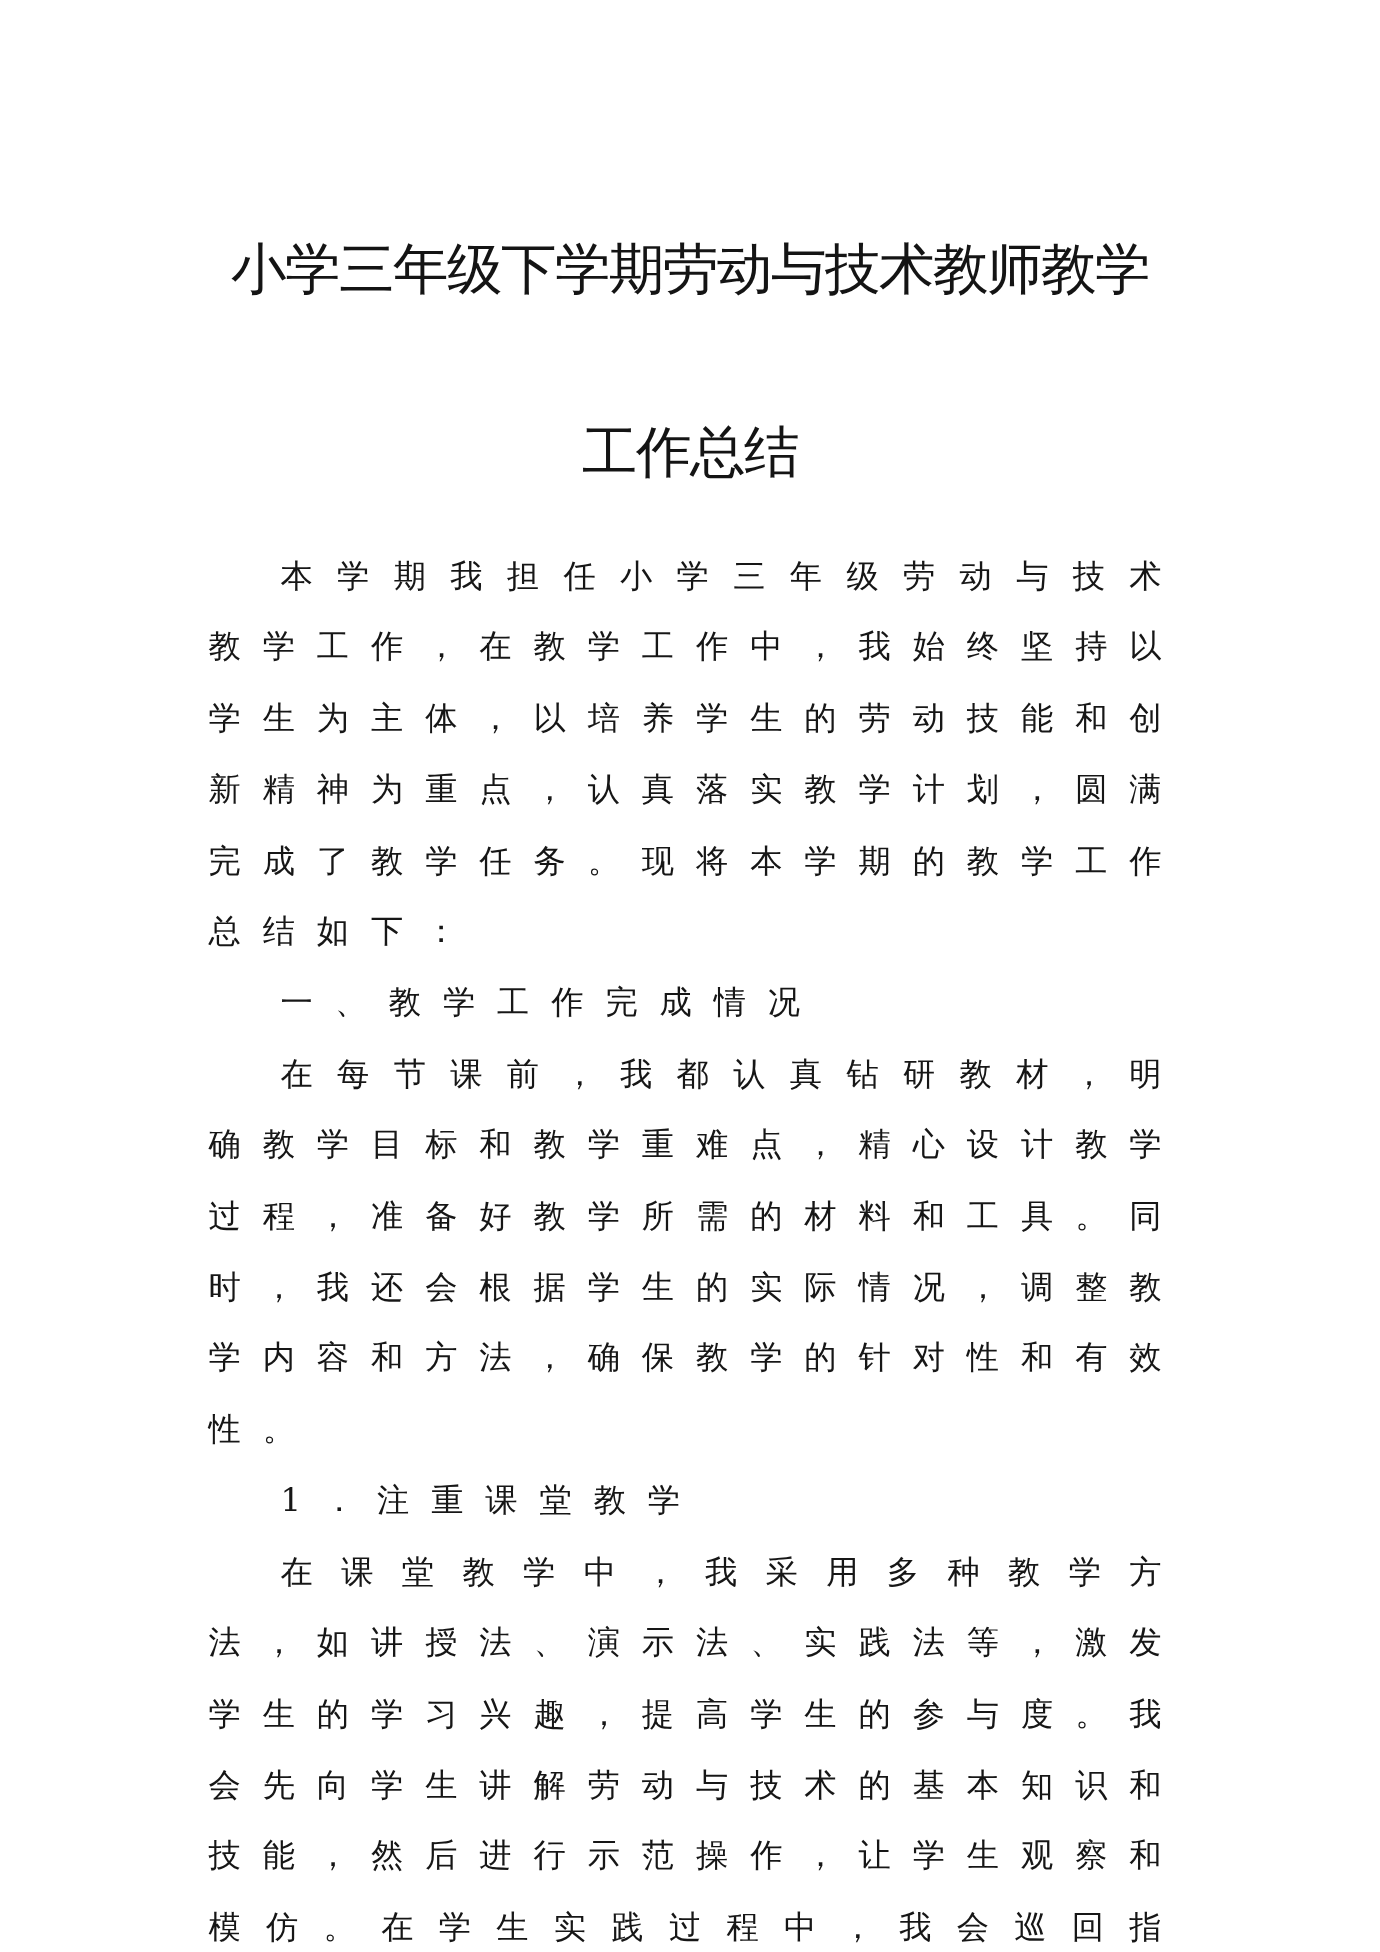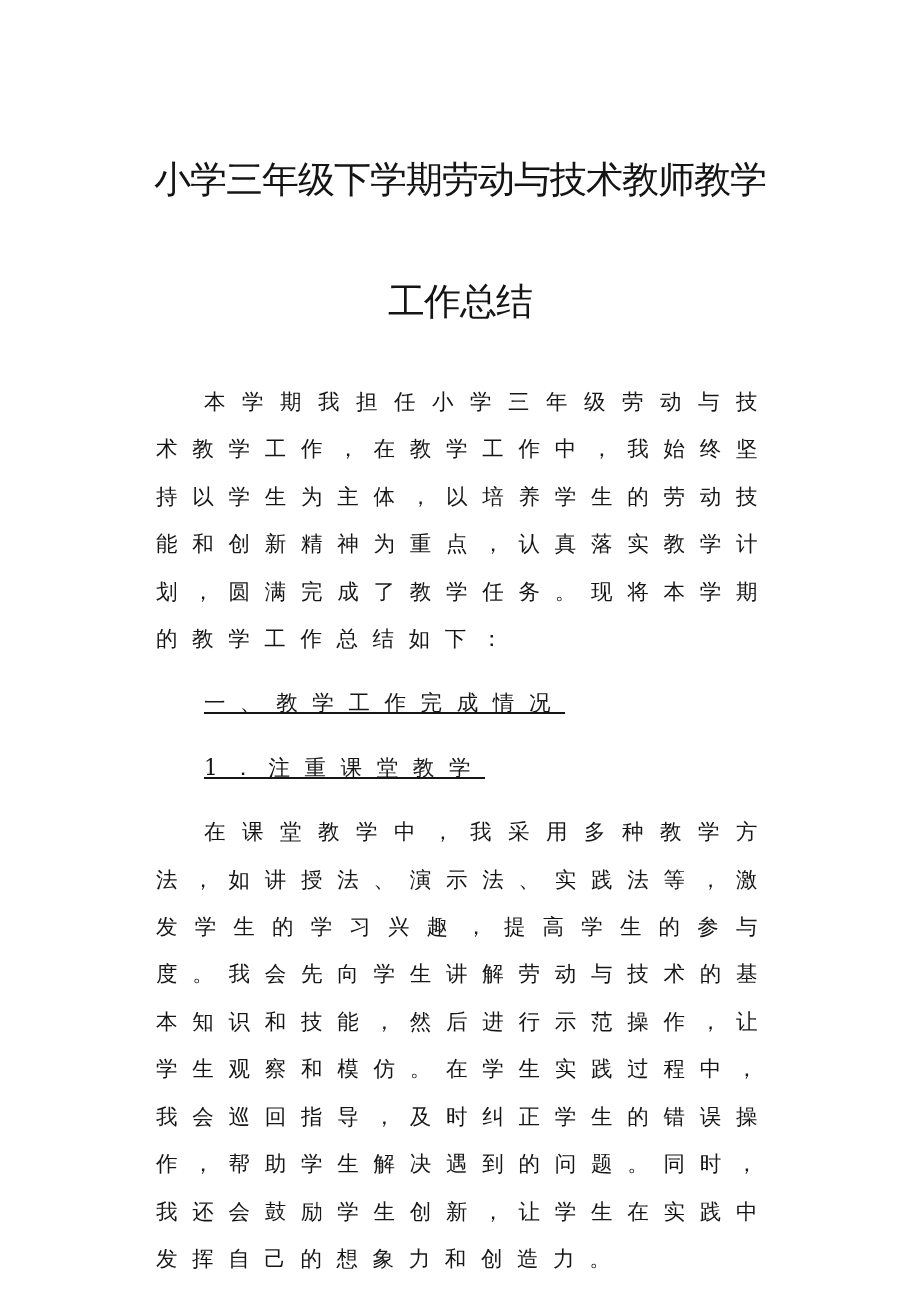--- a/index.html
+++ b/index.html
@@ -43,34 +43,34 @@
       top: 361px;
       width: 650px;
       font-family: "DejaVu Serif", "Liberation Serif", serif;
       font-size: 21.5px;
       line-height: 47.4px;
       color: #161616;
       letter-spacing: 14.6px;
       text-align: justify;
     }
     .body p {
-      margin: 17px;
+      margin: 0;
       text-indent: 48px;
     }
     .body p.heading {
       text-indent: 48px;
-      text-decoration: underline;
     }
   </style>
 </head>
 <body>
 
 <div class="page">
   <h1 class="title l1">小学三年级下学期劳动与技术教师教学</h1>
   <h1 class="title l2">工作总结</h1>
 
   <div class="body">
     <p>本学期我担任小学三年级劳动与技术教学工作，在教学工作中，我始终坚持以学生为主体，以培养学生的劳动技能和创新精神为重点，认真落实教学计划，圆满完成了教学任务。现将本学期的教学工作总结如下：</p>
     <p class="heading">一、教学工作完成情况</p>
+    <p>在每节课前，我都认真钻研教材，明确教学目标和教学重难点，精心设计教学过程，准备好教学所需的材料和工具。同时，我还会根据学生的实际情况，调整教学内容和方法，确保教学的针对性和有效性。</p>
     <p class="heading">1．注重课堂教学</p>
     <p>在课堂教学中，我采用多种教学方法，如讲授法、演示法、实践法等，激发学生的学习兴趣，提高学生的参与度。我会先向学生讲解劳动与技术的基本知识和技能，然后进行示范操作，让学生观察和模仿。在学生实践过程中，我会巡回指导，及时纠正学生的错误操作，帮助学生解决遇到的问题。同时，我还会鼓励学生创新，让学生在实践中发挥自己的想象力和创造力。</p>
   </div>
 </div>
 
 </body></html>

